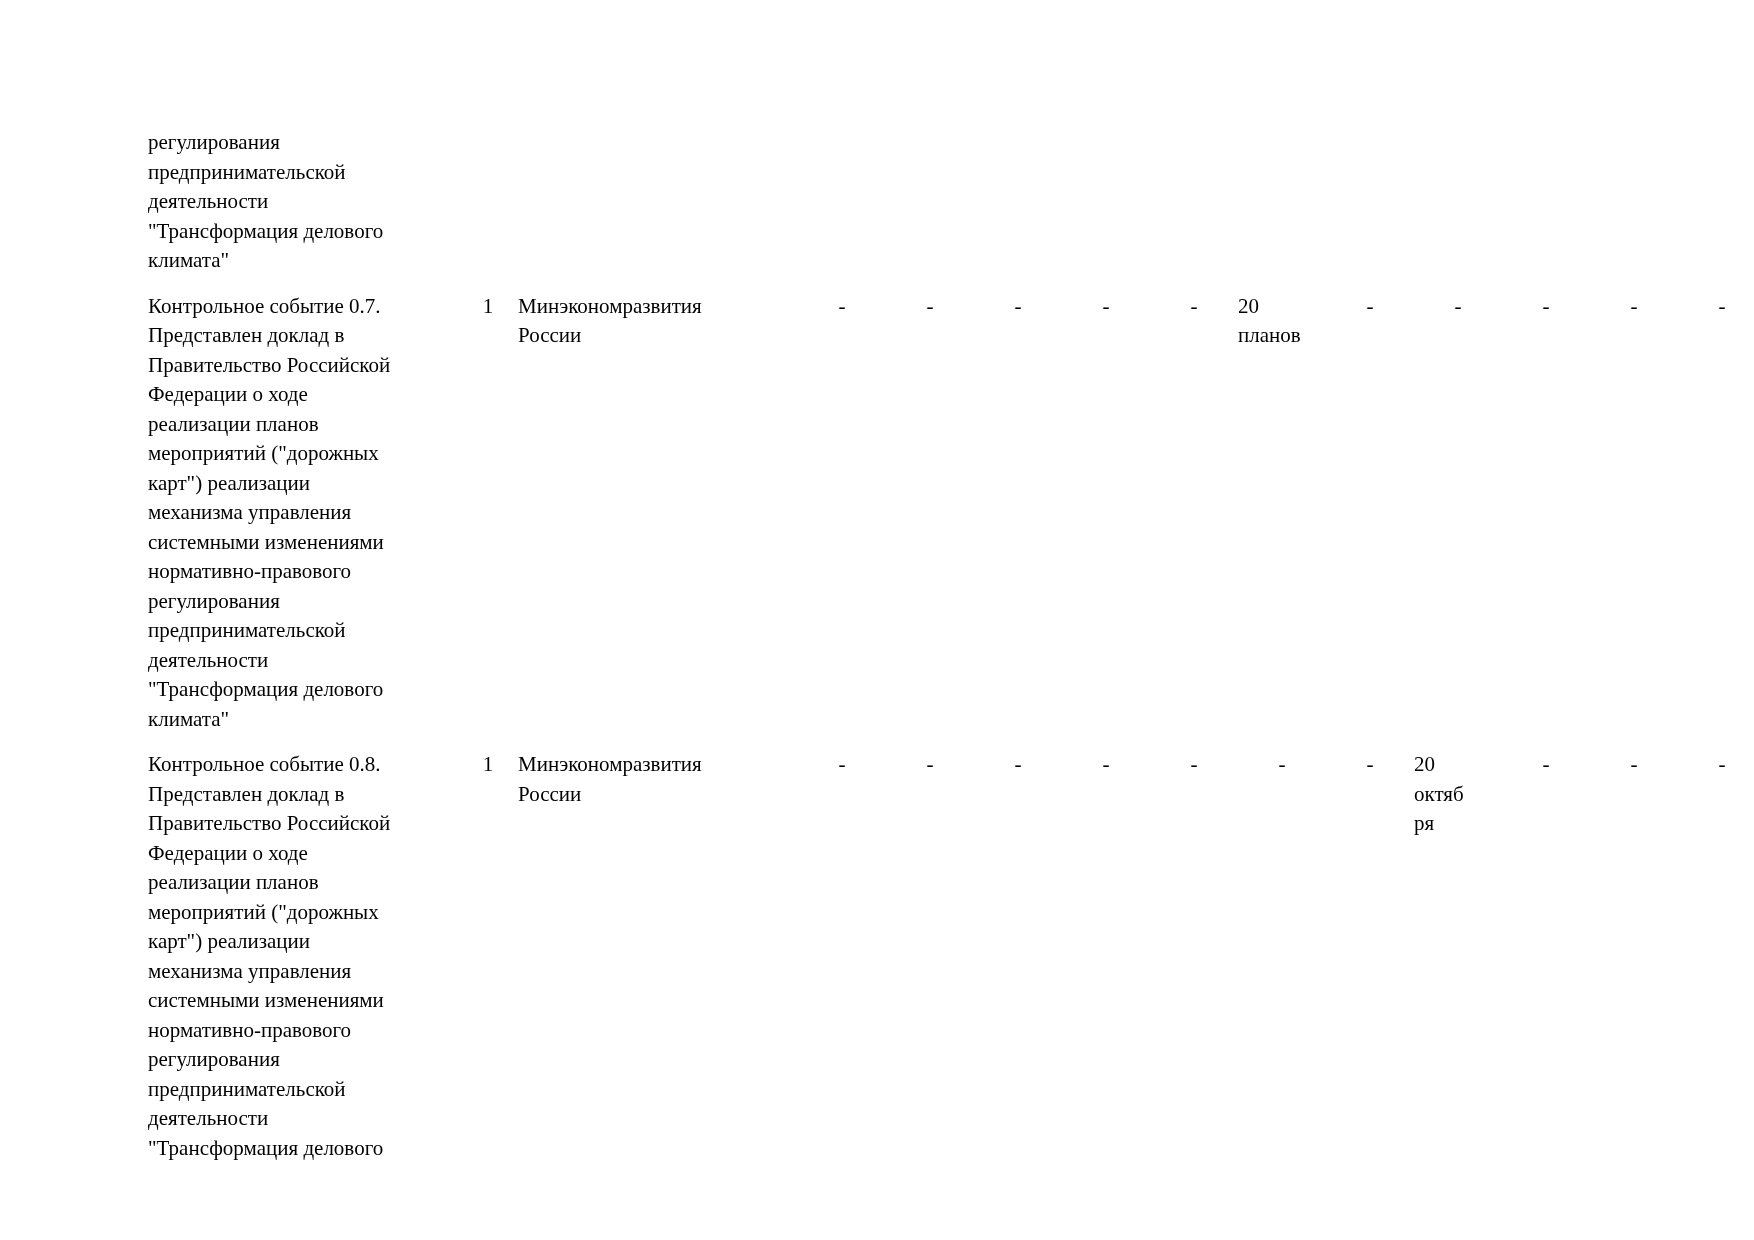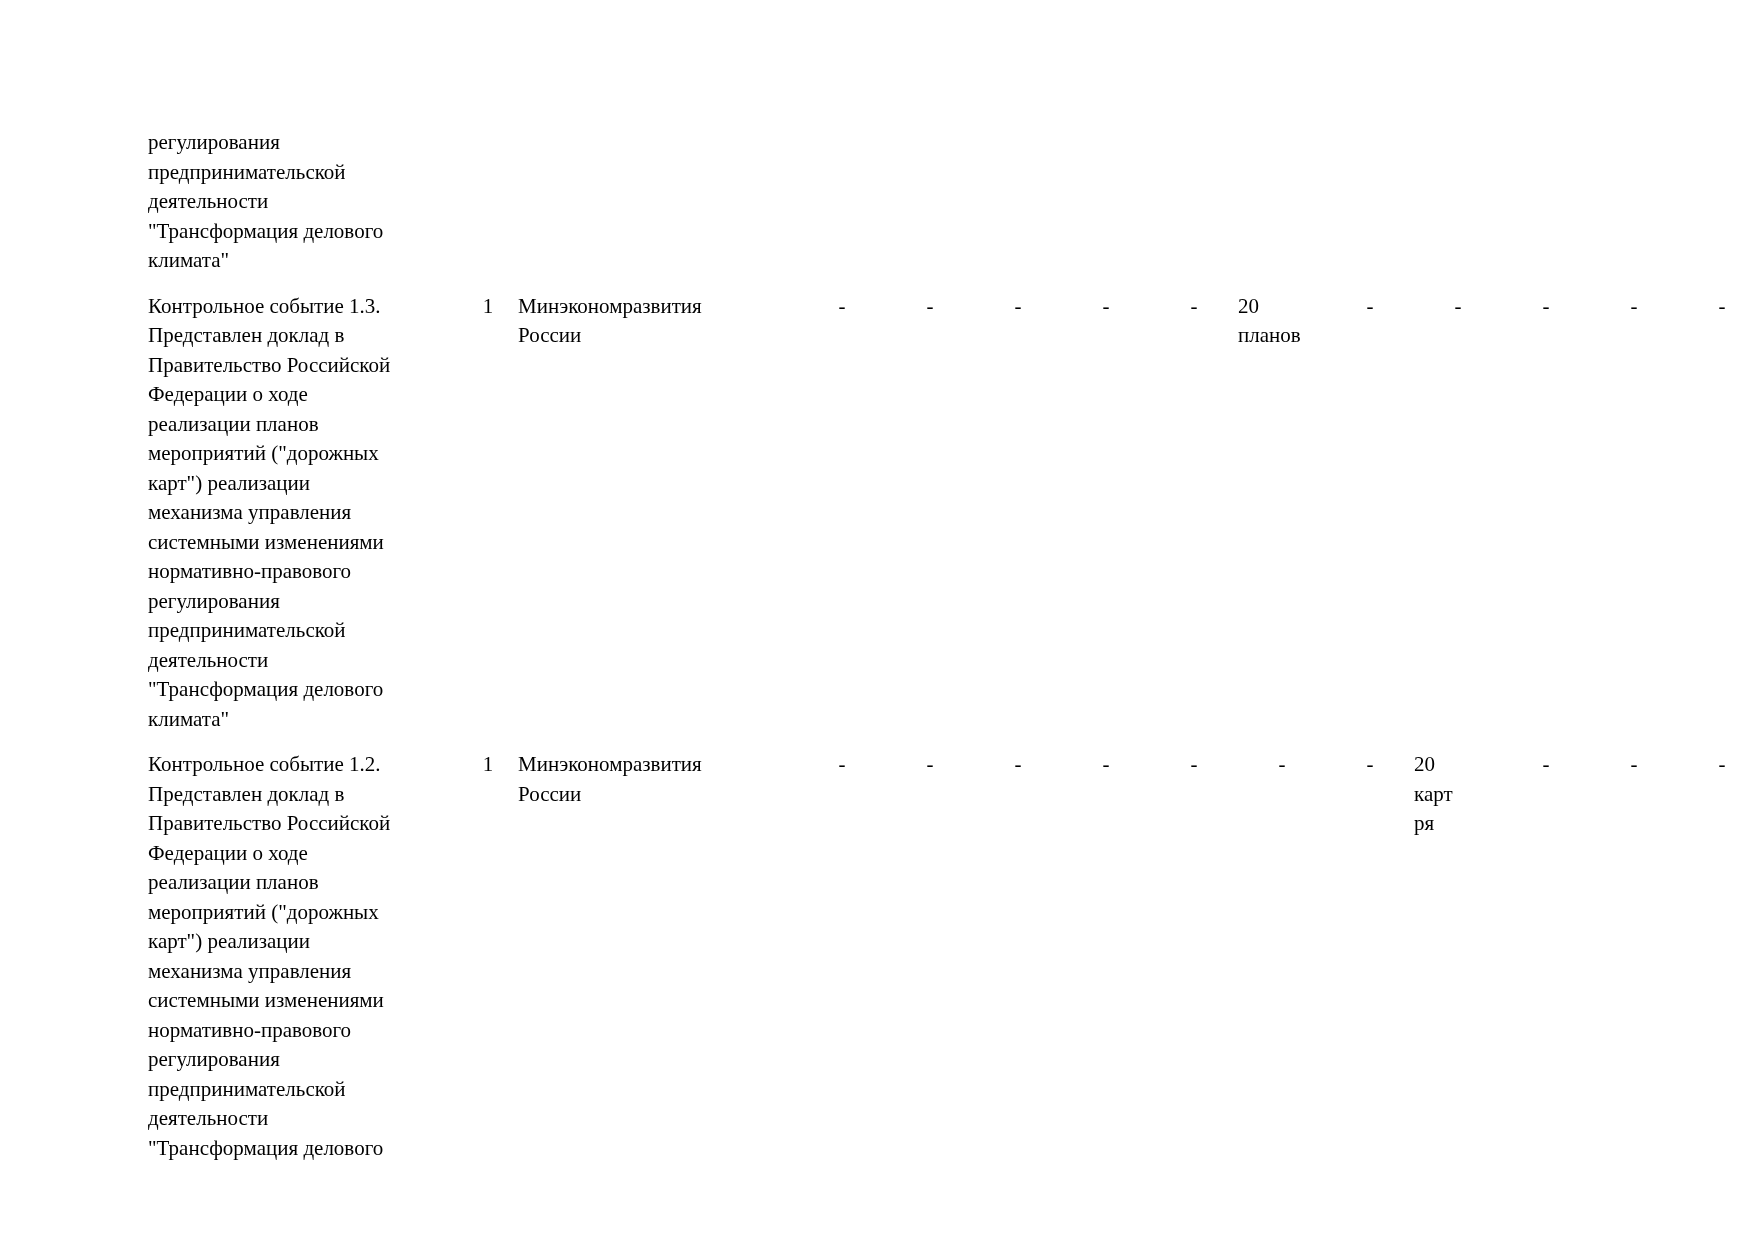--- a/index.html
+++ b/index.html
@@ -127,21 +127,21 @@
         <td class="cell-dash"></td>
 
       </tr>
 
       <tr class="block-spacer">
         <td colspan="15"></td>
       </tr>
 
       <tr>
         <td class="cell-name">
-          <div>Контрольное событие 1.3.</div>
+          <div>Контрольное событие 0.7.</div>
           <div>Представлен доклад в</div>
           <div>Правительство Российской</div>
           <div>Федерации о ходе</div>
           <div>реализации планов</div>
           <div>мероприятий ("дорожных</div>
           <div>карт") реализации</div>
           <div>механизма управления</div>
           <div>системными изменениями</div>
           <div>нормативно-правового</div>
           <div>регулирования</div>
@@ -171,21 +171,21 @@
         <td class="cell-dash">-</td>
 
       </tr>
 
       <tr class="block-spacer">
         <td colspan="15"></td>
       </tr>
 
       <tr>
         <td class="cell-name">
-          <div>Контрольное событие 1.2.</div>
+          <div>Контрольное событие 0.8.</div>
           <div>Представлен доклад в</div>
           <div>Правительство Российской</div>
           <div>Федерации о ходе</div>
           <div>реализации планов</div>
           <div>мероприятий ("дорожных</div>
           <div>карт") реализации</div>
           <div>механизма управления</div>
           <div>системными изменениями</div>
           <div>нормативно-правового</div>
           <div>регулирования</div>
@@ -200,21 +200,21 @@
         </td>
         <td class="cell-dash">-</td>
         <td class="cell-dash">-</td>
         <td class="cell-dash">-</td>
         <td class="cell-dash">-</td>
         <td class="cell-dash">-</td>
         <td class="cell-dash">-</td>
         <td class="cell-dash">-</td>
         <td class="cell-date">
           <span class="date-line">20</span>
-          <span class="date-line">карт</span>
+          <span class="date-line">октяб</span>
           <span class="date-line">ря</span>
         </td>
         <td class="cell-dash">-</td>
         <td class="cell-dash">-</td>
         <td class="cell-dash">-</td>
 
       </tr>
 
     </tbody>
   </table>

